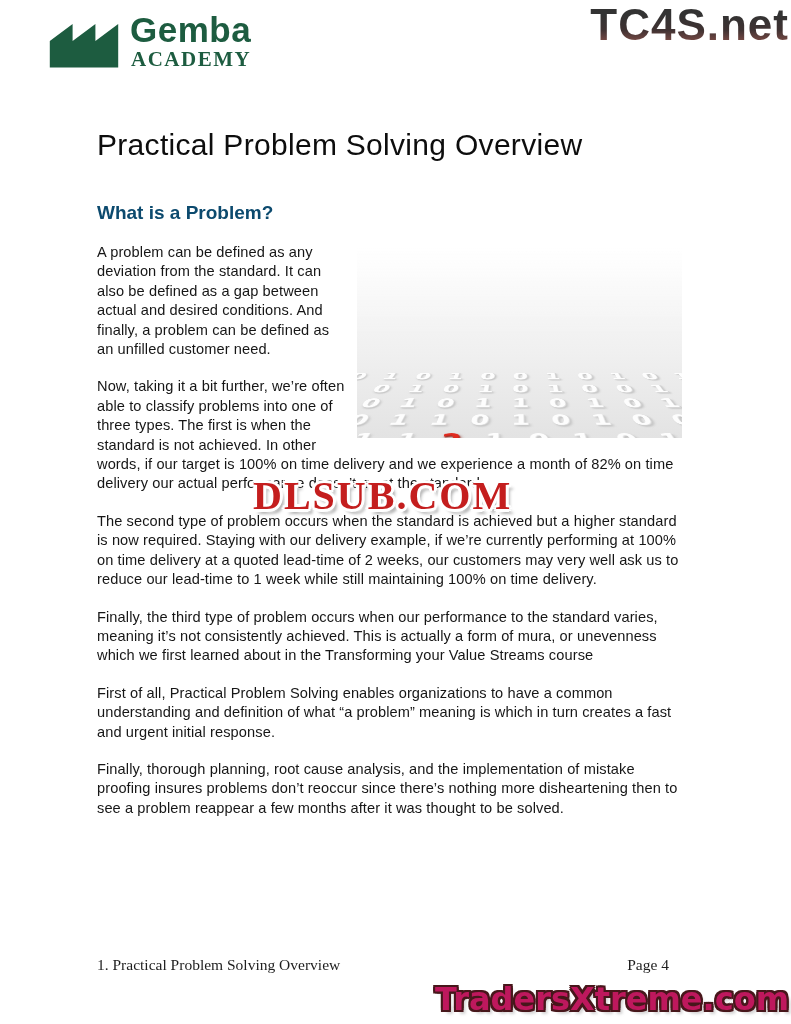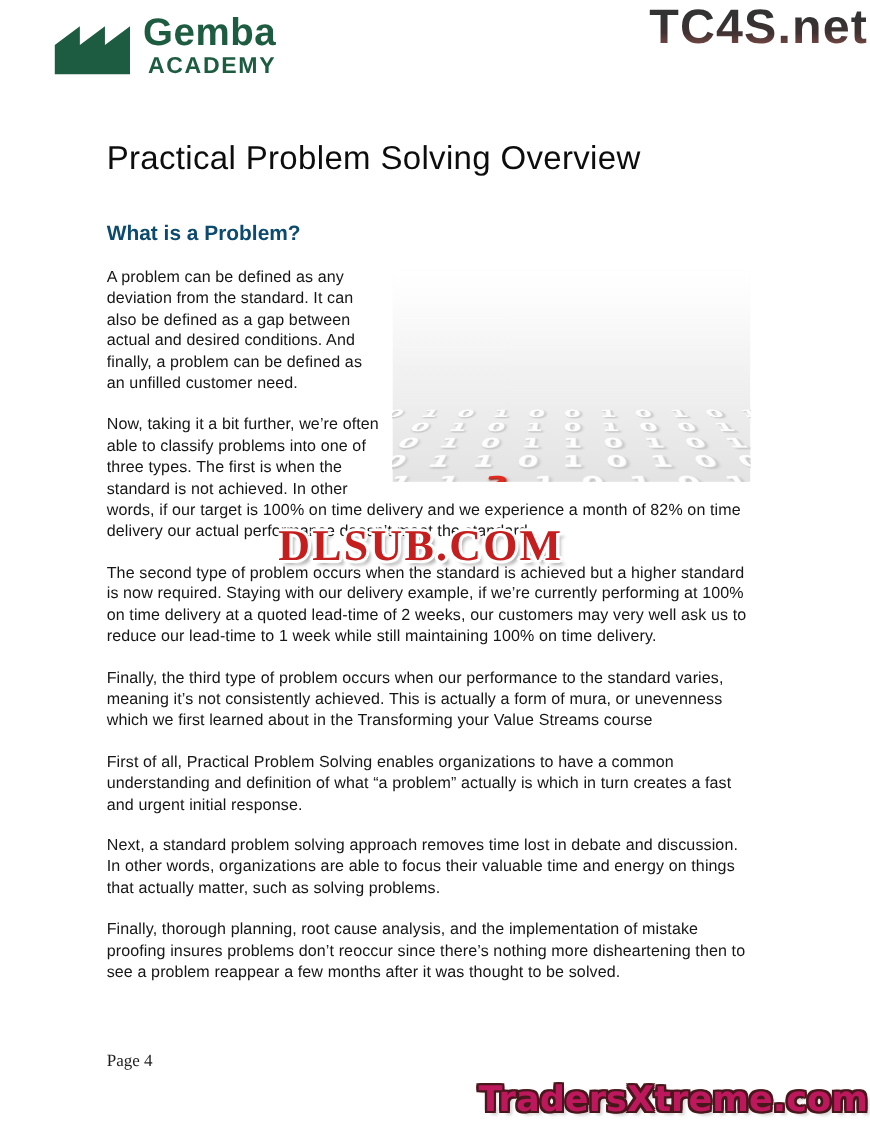--- a/index.html
+++ b/index.html
@@ -16,21 +16,21 @@
   .logo {
     position: absolute; left: 46px; top: 10px;
     display: flex; align-items: center; text-align: right;
   }
   .logo svg { display: block; }
   .logo-text { margin-left: 8px; color: #1d5c40; line-height: 1; }
   .logo-name {
     display: block; font-size: 35px; font-weight: bold; letter-spacing: 0.5px;
   }
   .logo-sub {
-    display: block; font-size: 21px; font-weight: bold; letter-spacing: 1.5px; margin-top: 2px;
+    display: block; font-size: 21px; font-weight: bold; letter-spacing: 1.5px; margin-top: 2px; font-family: Liberation Serif, serif;
   }
 
   .wm-top {
     position: absolute; right: 2px; top: 0px;
     font-size: 44px; font-weight: bold; letter-spacing: 1px;
     color: #3a3a3a;
     font-family: "Liberation Sans", sans-serif;
     text-align: right;
   }
   @supports (-webkit-background-clip: text) {
@@ -156,25 +156,25 @@
       <div class="haze"></div>
     </div>
 
     <p class="body">A problem can be defined as any deviation from the standard.  It can also be defined as a gap between actual and desired conditions.  And finally, a problem can be defined as an unfilled customer need.</p>
     <p class="body">Now, taking it a bit further, we’re often able to classify problems into one of three types.  The first is when the standard is not achieved.  In other words, if our target is 100% on time delivery and we experience a month of 82% on time delivery our actual performance doesn’t meet the standard.</p>
     <p class="body">The second type of problem occurs when the standard is achieved but a higher standard is now required.  Staying with our delivery example, if we’re currently performing at 100% on time delivery at a quoted lead-time of  2 weeks, our customers may very well ask us to reduce our lead-time to 1 week while still maintaining 100% on time delivery.</p>
     <p class="body">Finally, the third type of problem occurs when our performance to the standard varies, meaning it’s not consistently achieved.  This is actually a form of mura, or unevenness which we first learned about in the Transforming your Value Streams course</p>
   </section>
 
   <section>
-    <p class="body">First of all, Practical Problem Solving enables organizations to have a common understanding and definition of what “a problem” actually is which in turn creates a fast and urgent initial response.</p>
-    <p class="body">Next, a standard problem solving approach removes time lost in debate and discussion.  In other words, organizations are able to focus their valuable time and energy on things that actually matter, such as solving problems.</p>
+    <p class="body">First of all, Practical Problem Solving enables organizations to have a common understanding and definition of what “a problem” meaning is which in turn creates a fast and urgent initial response.</p>
     <p class="body">Finally, thorough planning, root cause analysis, and the implementation of mistake proofing insures problems don’t reoccur since there’s nothing more disheartening then to see a problem reappear a few months after it was thought to be solved.</p>
   </section>
 </main>
 
 <div class="wm-mid">DLSUB.COM</div>
 
 <footer>
+  <span>1. Practical Problem Solving Overview</span>
   <span>Page 4</span>
 </footer>
 
 <div class="wm-bottom">TradersXtreme.com</div>
 
 </body></html>

